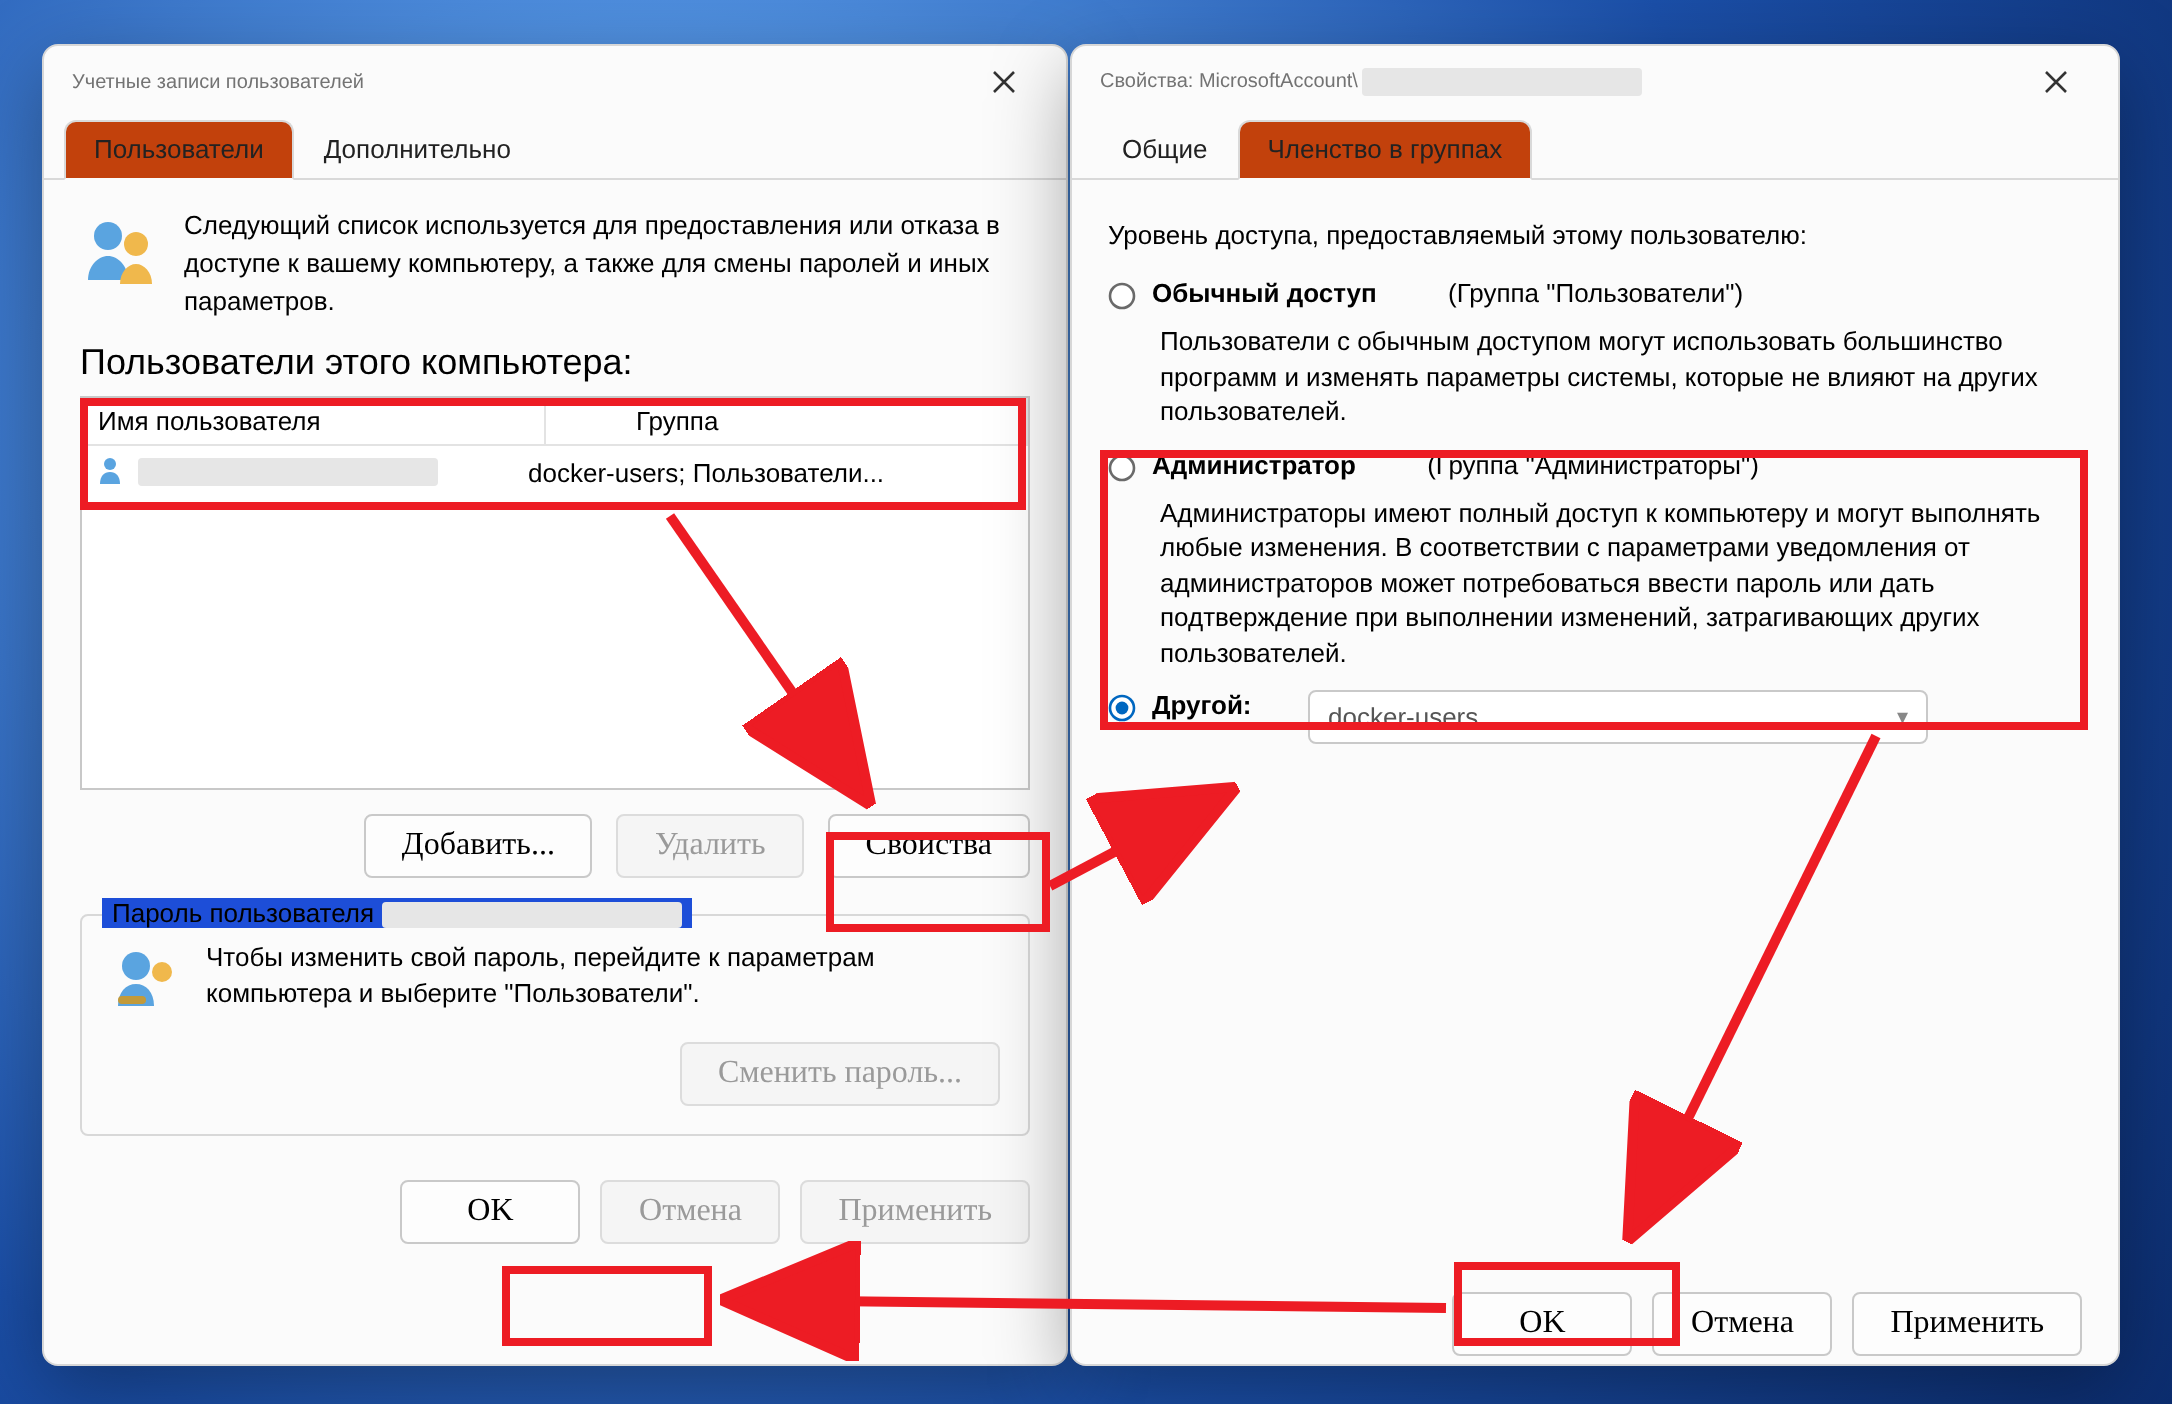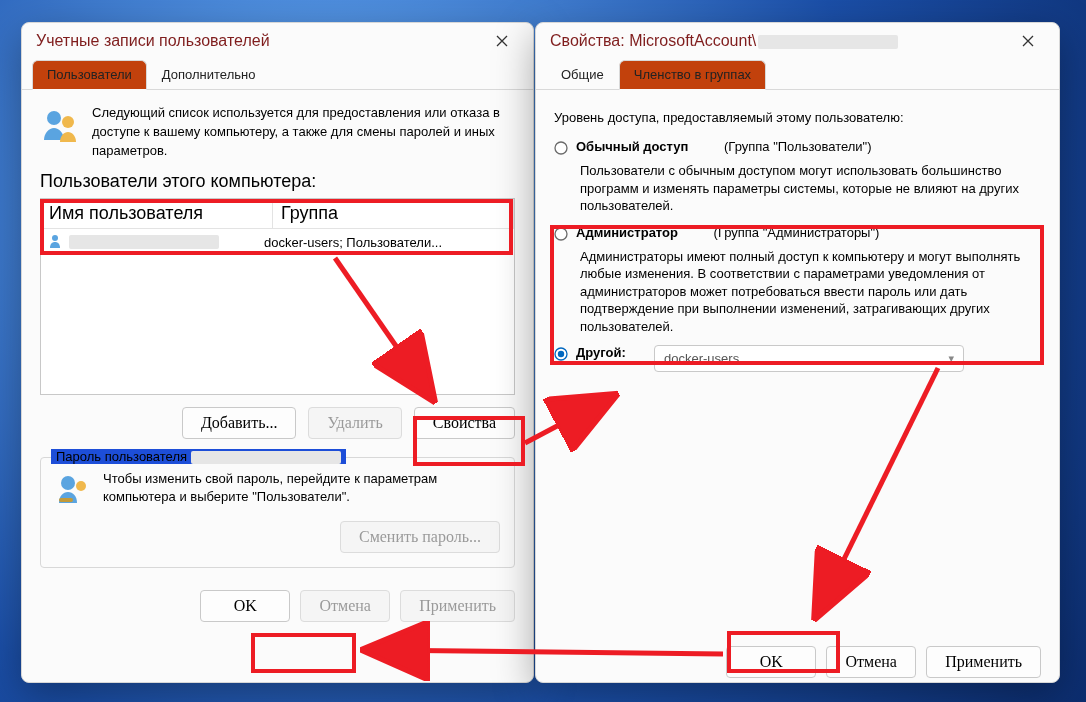--- a/index.html
+++ b/index.html
@@ -1,36 +1,36 @@
 <!DOCTYPE html>
 <html><head>
 <meta charset="utf-8">
 <style>
   html,body{margin:0;padding:0;width:1086px;height:702px;overflow:hidden;
     font-family:"Segoe UI",Tahoma,sans-serif;font-size:13px;color:#000;
     background:radial-gradient(circle at 30% 30%,#6db4ff 0%,#1b4fa8 60%,#0c2d6f 100%);}
   .window{position:absolute;background:#fbfbfb;border:1px solid #d7d7d7;border-radius:8px;
     box-shadow:0 12px 40px rgba(0,0,0,.35);}
   .titlebar{display:flex;align-items:center;height:36px;padding:0 8px 0 14px;}
-  .titlebar .title{flex:1;font-size:16px;color:#7f1d1d;}
+  .titlebar .title{flex:1;font-size:10px;color:#737373;}
   .titlebar .blur{display:inline-block;height:14px;width:140px;background:#e6e6e6;
     border-radius:2px;vertical-align:middle;margin-left:2px;}
   .close-btn{width:46px;height:30px;display:flex;align-items:center;justify-content:center;
     color:#333;border-radius:4px;}
   .tabstrip{display:flex;border-bottom:1px solid #d9d9d9;padding:0 10px;gap:0;}
   .tab{padding:6px 14px 7px;border:1px solid transparent;border-bottom:none;
     border-top-left-radius:6px;border-top-right-radius:6px;font-size:13px;color:#222;
     background:transparent;position:relative;top:1px;}
   .tab.active{background:#c2410c;border-color:#d9d9d9;border-bottom:1px solid #fbfbfb;}
   .content{padding:14px 18px 10px;}
   .descrow{display:flex;gap:12px;align-items:flex-start;margin-bottom:10px;}
   .icon-users{flex-shrink:0;}
   .section-label{font-size:18px;margin-bottom:6px;}
   .listview{border:1px solid #c8c8c8;background:#fff;height:195px;position:relative;}
-  .lv-header{display:flex;border-bottom:1px solid #e3e3e3;font-size:18px;}
+  .lv-header{display:flex;border-bottom:1px solid #e3e3e3;font-size:13px;gap:37px;}
   .lv-header span{padding:4px 8px;border-right:1px solid #e3e3e3;}
   .lv-row{display:flex;align-items:center;padding:4px 6px;font-size:13px;}
   .lv-row .col1{display:flex;align-items:center;gap:6px;}
   .blur-name{display:inline-block;width:150px;height:14px;background:#e6e6e6;border-radius:2px;}
   .btnrow{display:flex;justify-content:flex-end;gap:12px;margin-top:12px;}
   button{font-family:Liberation Serif, serif;font-size:16px;padding:6px 18px;background:#fdfdfd;
     border:1px solid #c9c9c9;border-radius:4px;min-width:90px;}
   button:disabled{color:#9a9a9a;border-color:#dcdcdc;background:#f5f5f5;}
   .groupbox{border:1px solid #d8d8d8;border-radius:4px;padding:12px 14px 14px;margin-top:18px;position:relative;}
   .groupbox .legend{position:absolute;top:-9px;left:10px;background:#1d4ed8;padding:0 5px;font-size:13px;}

